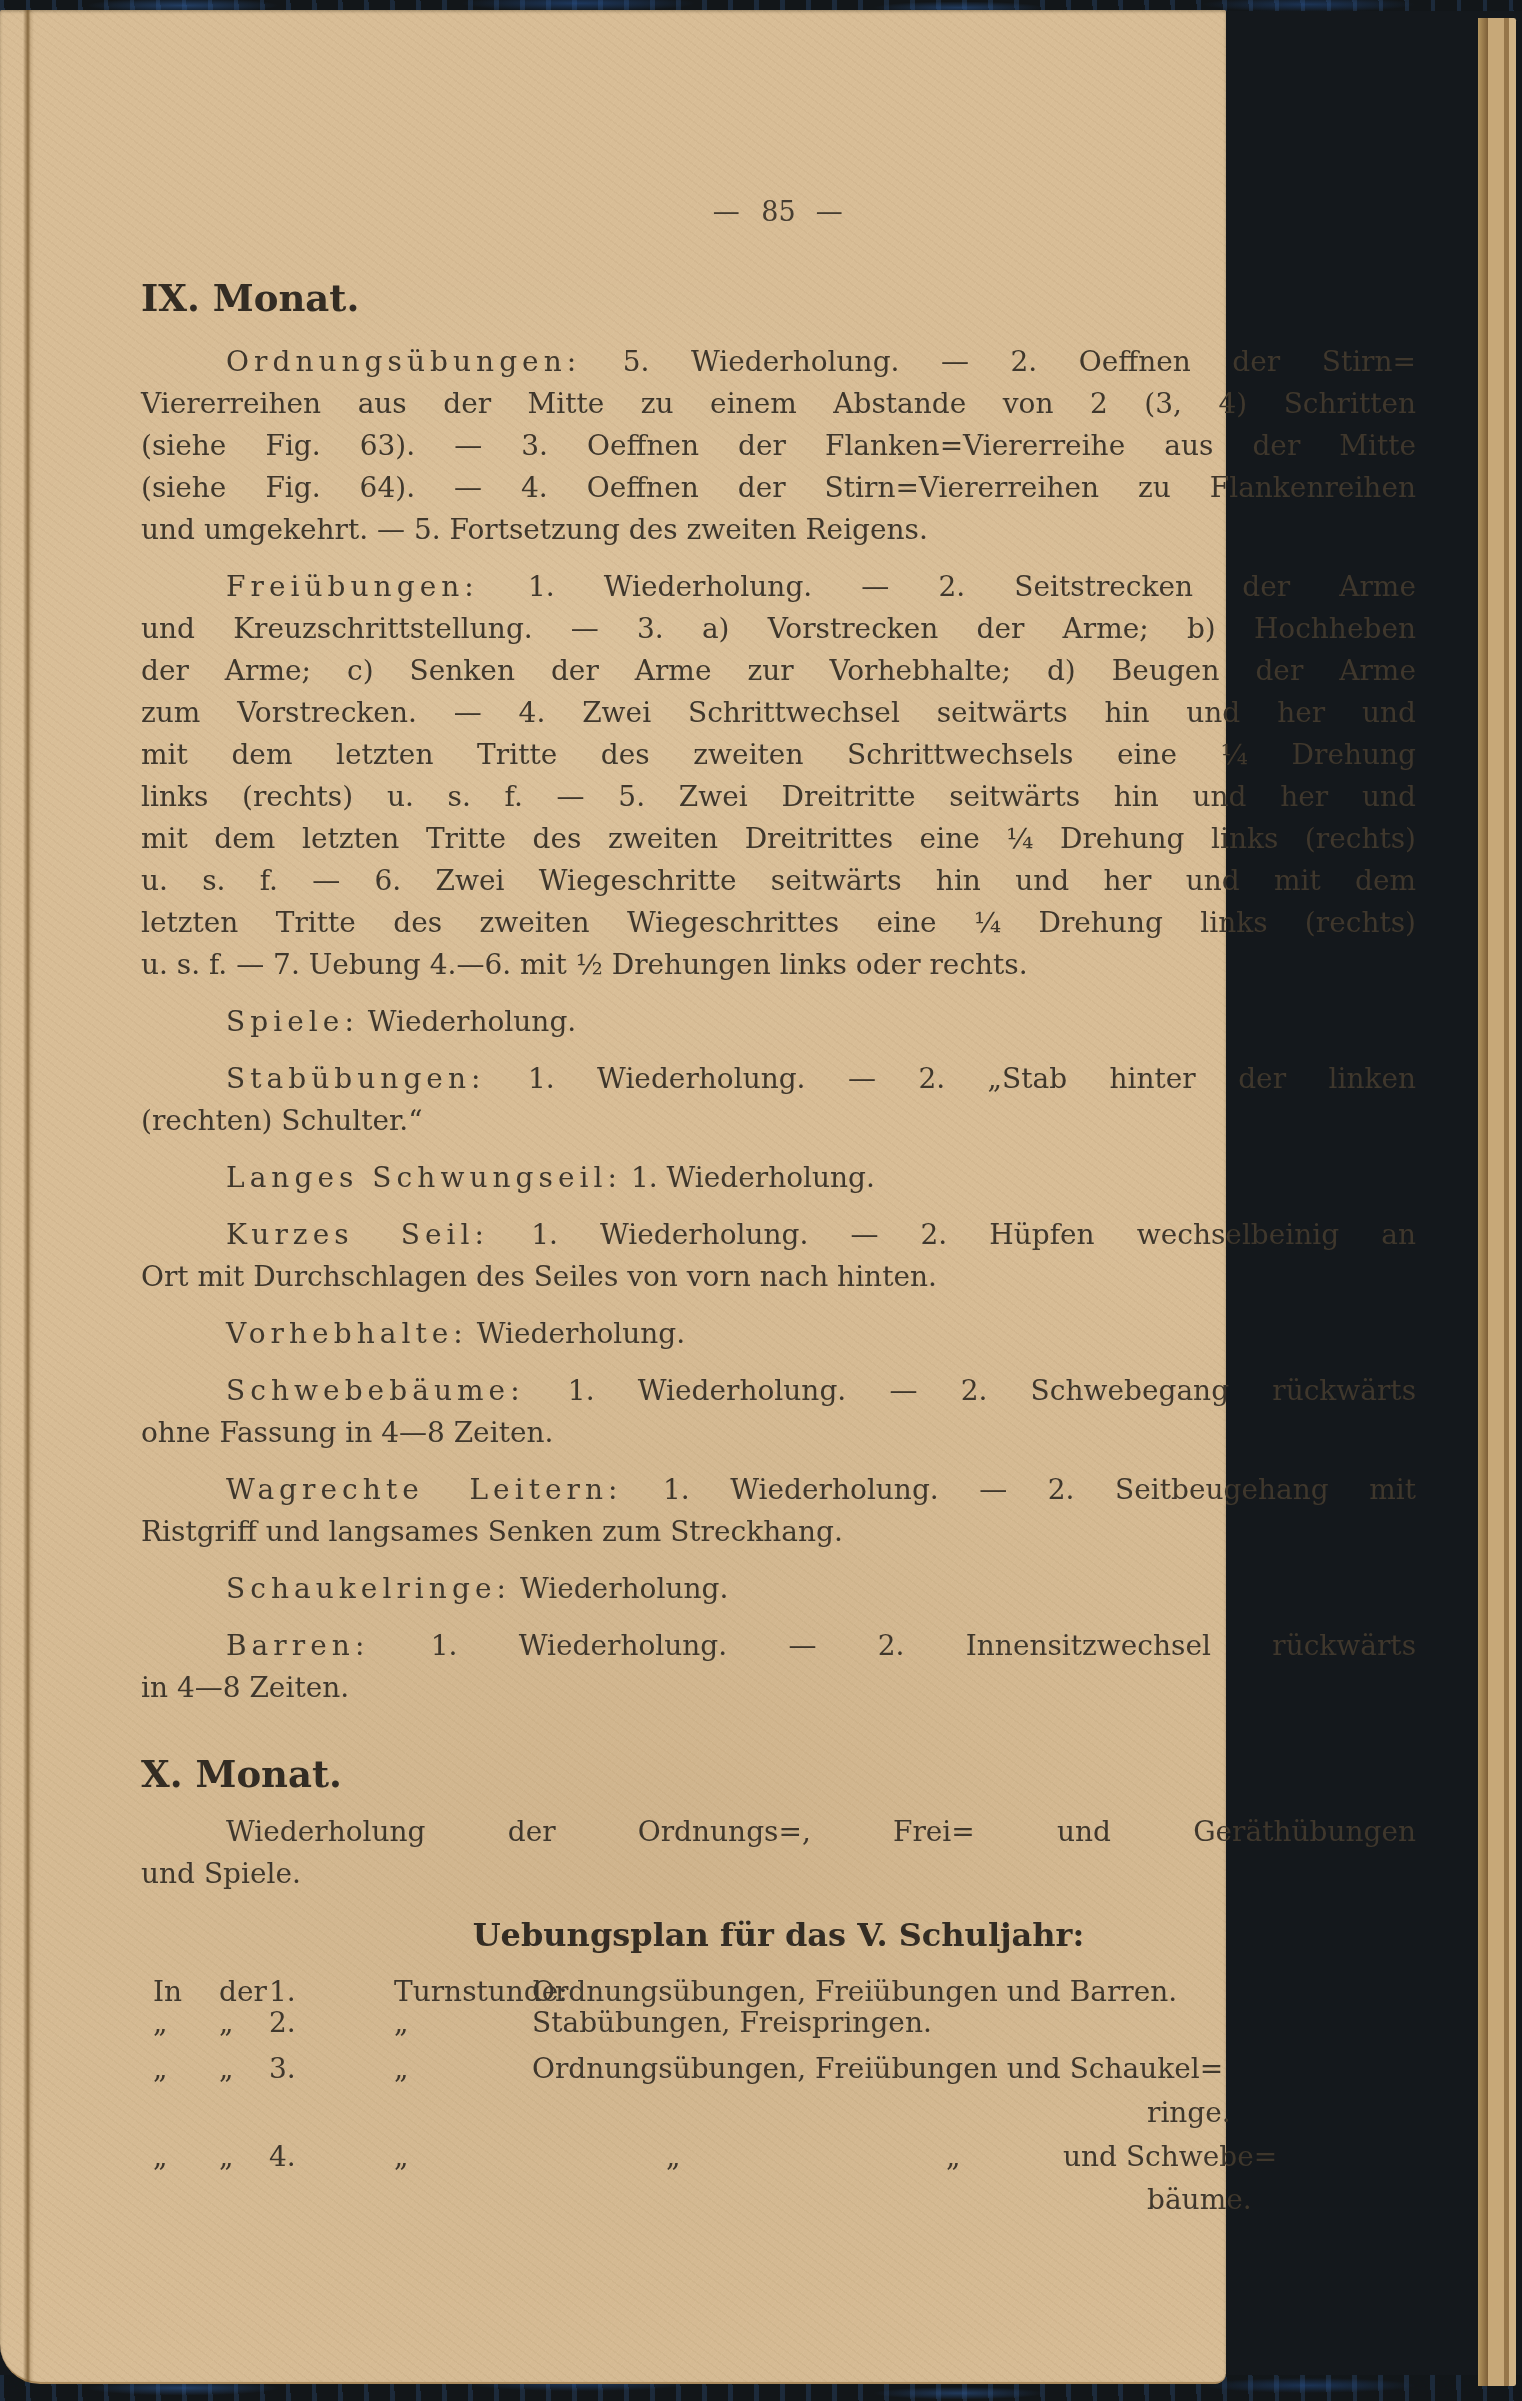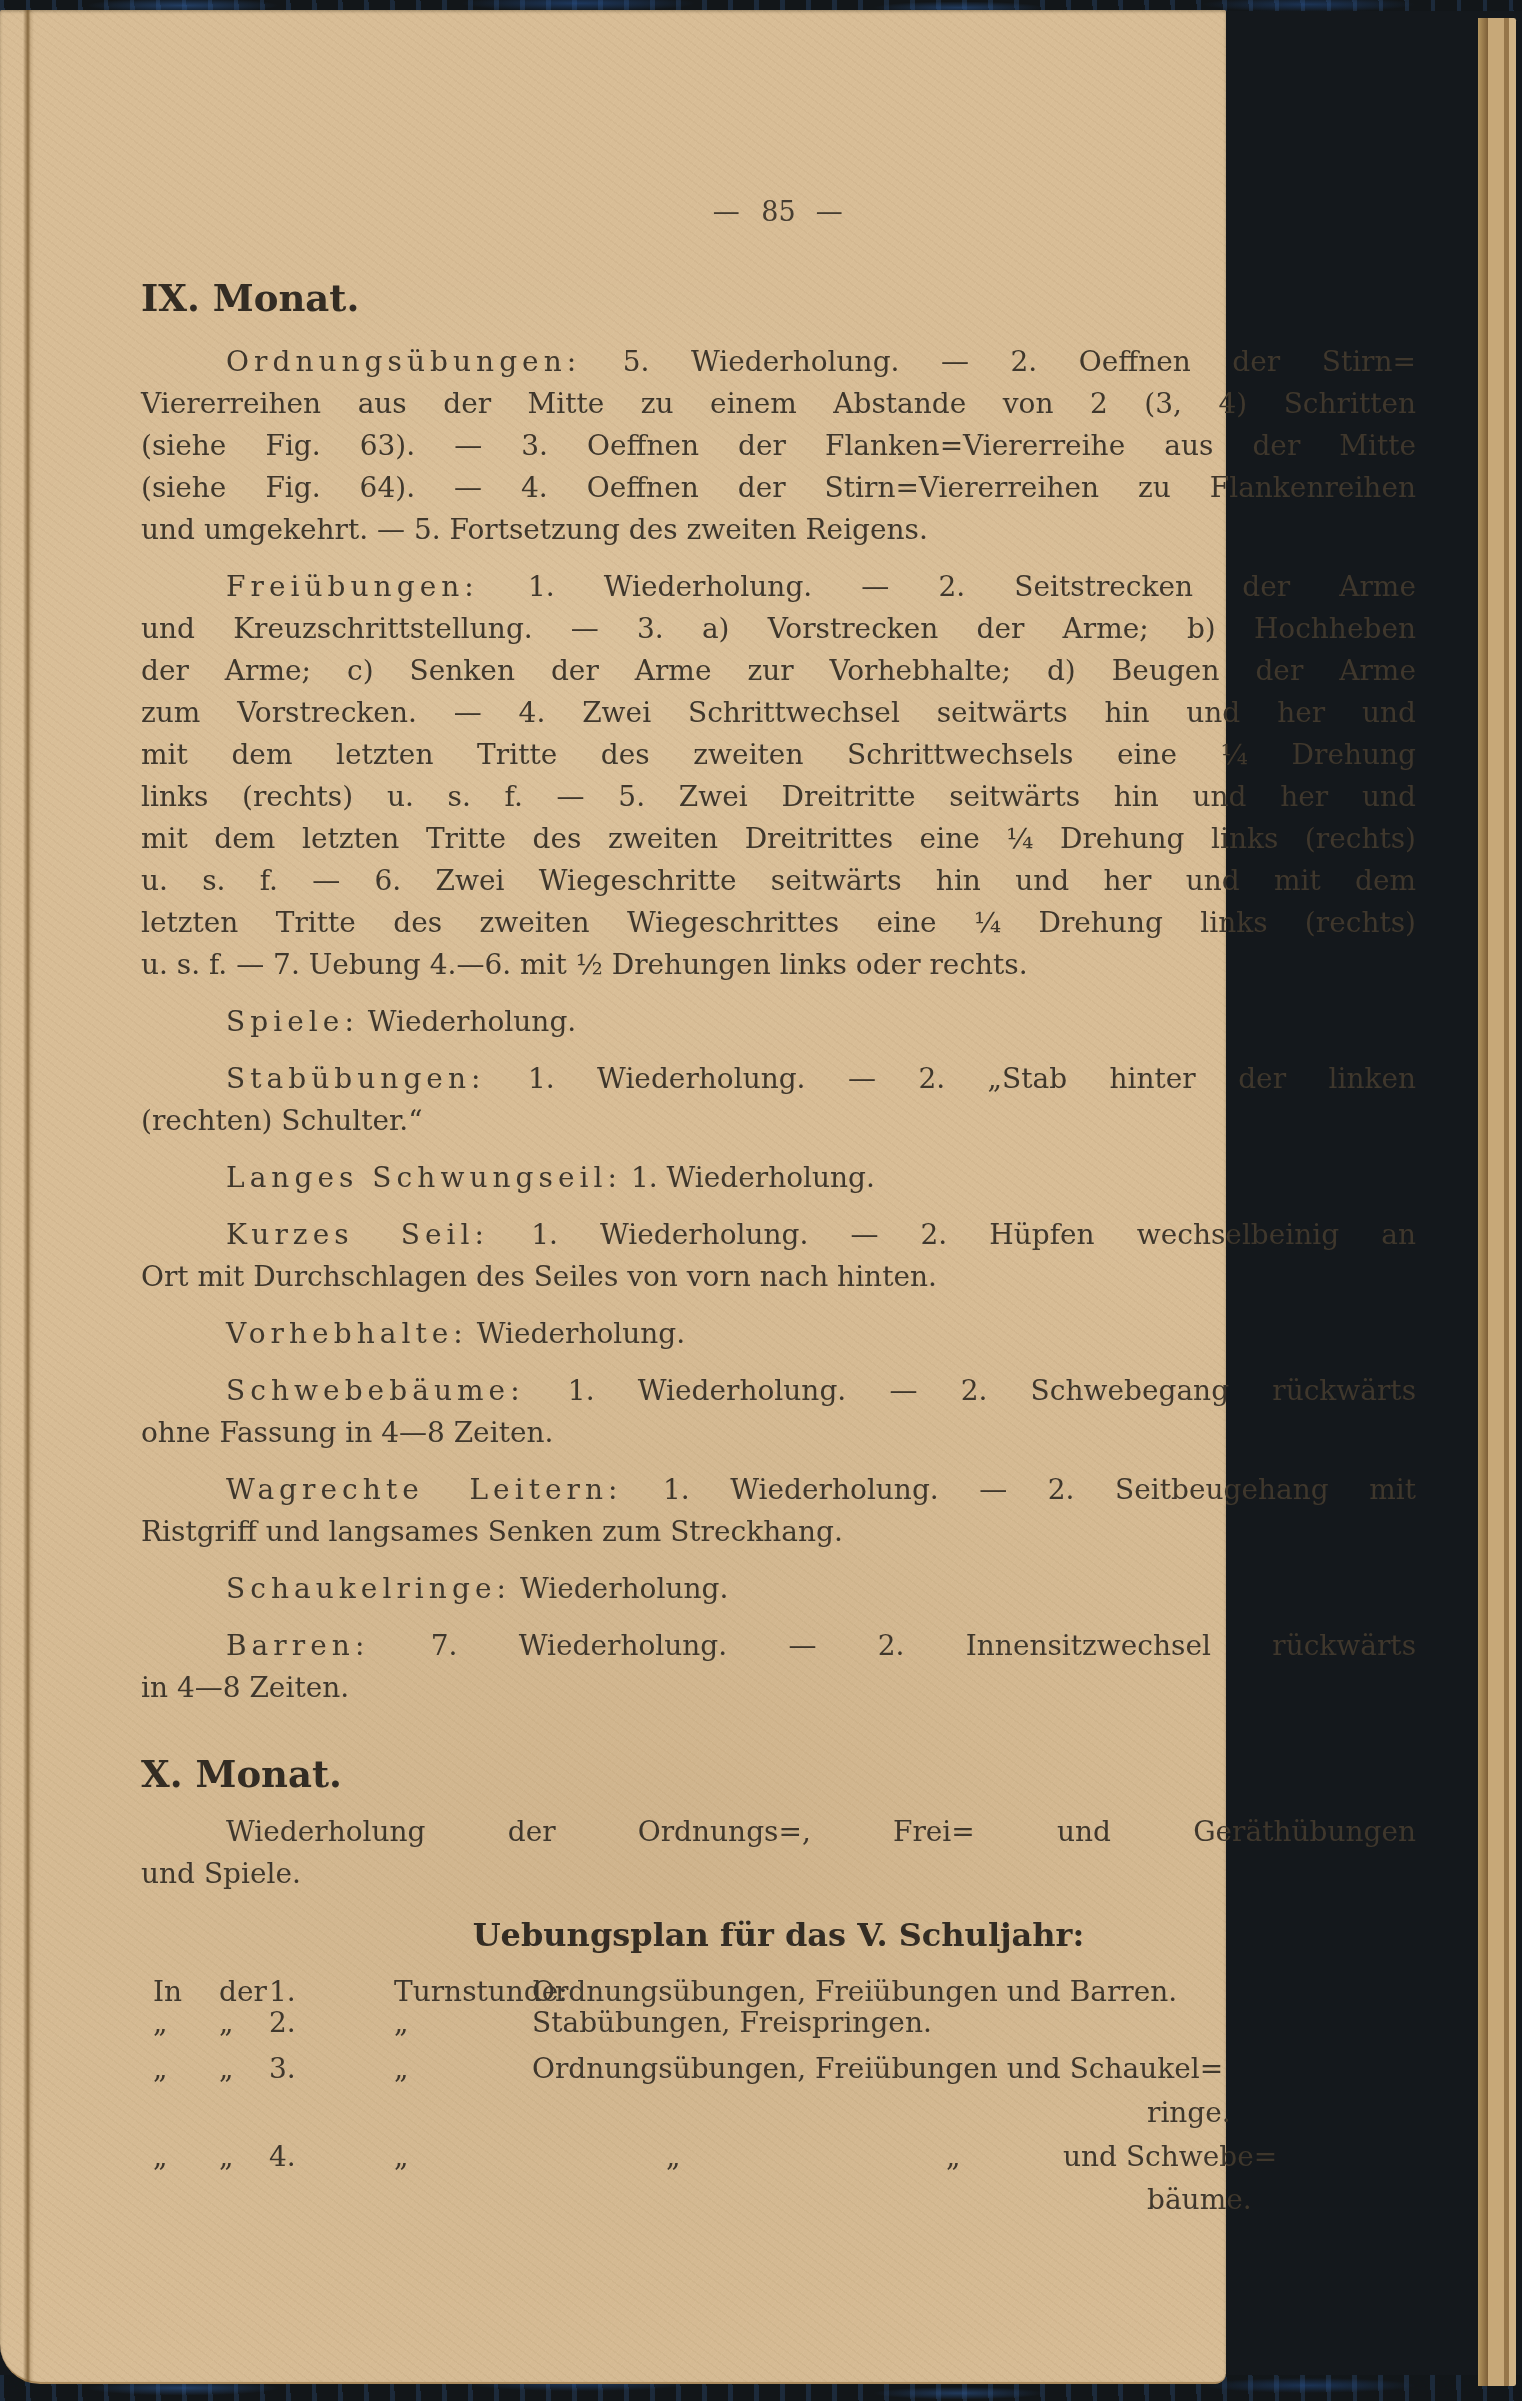--- a/index.html
+++ b/index.html
@@ -145,21 +145,21 @@
     <div class="para">
       <div class="line jline indent"><span class="kw">Wagrechte Leitern:</span><span> 1. Wiederholung. — 2. Seitbeugehang mit</span></div>
       <div class="line lline">Ristgriff und langsames Senken zum Streckhang.</div>
     </div>
 
     <div class="para">
       <div class="line lline indent"><span class="kw">Schaukelringe:</span><span> Wiederholung.</span></div>
     </div>
 
     <div class="para">
-      <div class="line jline indent"><span class="kw">Barren:</span><span> 7. Wiederholung. — 2. Innensitzwechsel rückwärts</span></div>
+      <div class="line jline indent"><span class="kw">Barren:</span><span> 1. Wiederholung. — 2. Innensitzwechsel rückwärts</span></div>
       <div class="line lline">in 4—8 Zeiten.</div>
     </div>
 
     <div class="h-month">X. Monat.</div>
 
     <div class="para">
       <div class="line jline indent">Wiederholung der Ordnungs=, Frei= und Geräthübungen</div>
       <div class="line lline">und Spiele.</div>
     </div>
 

